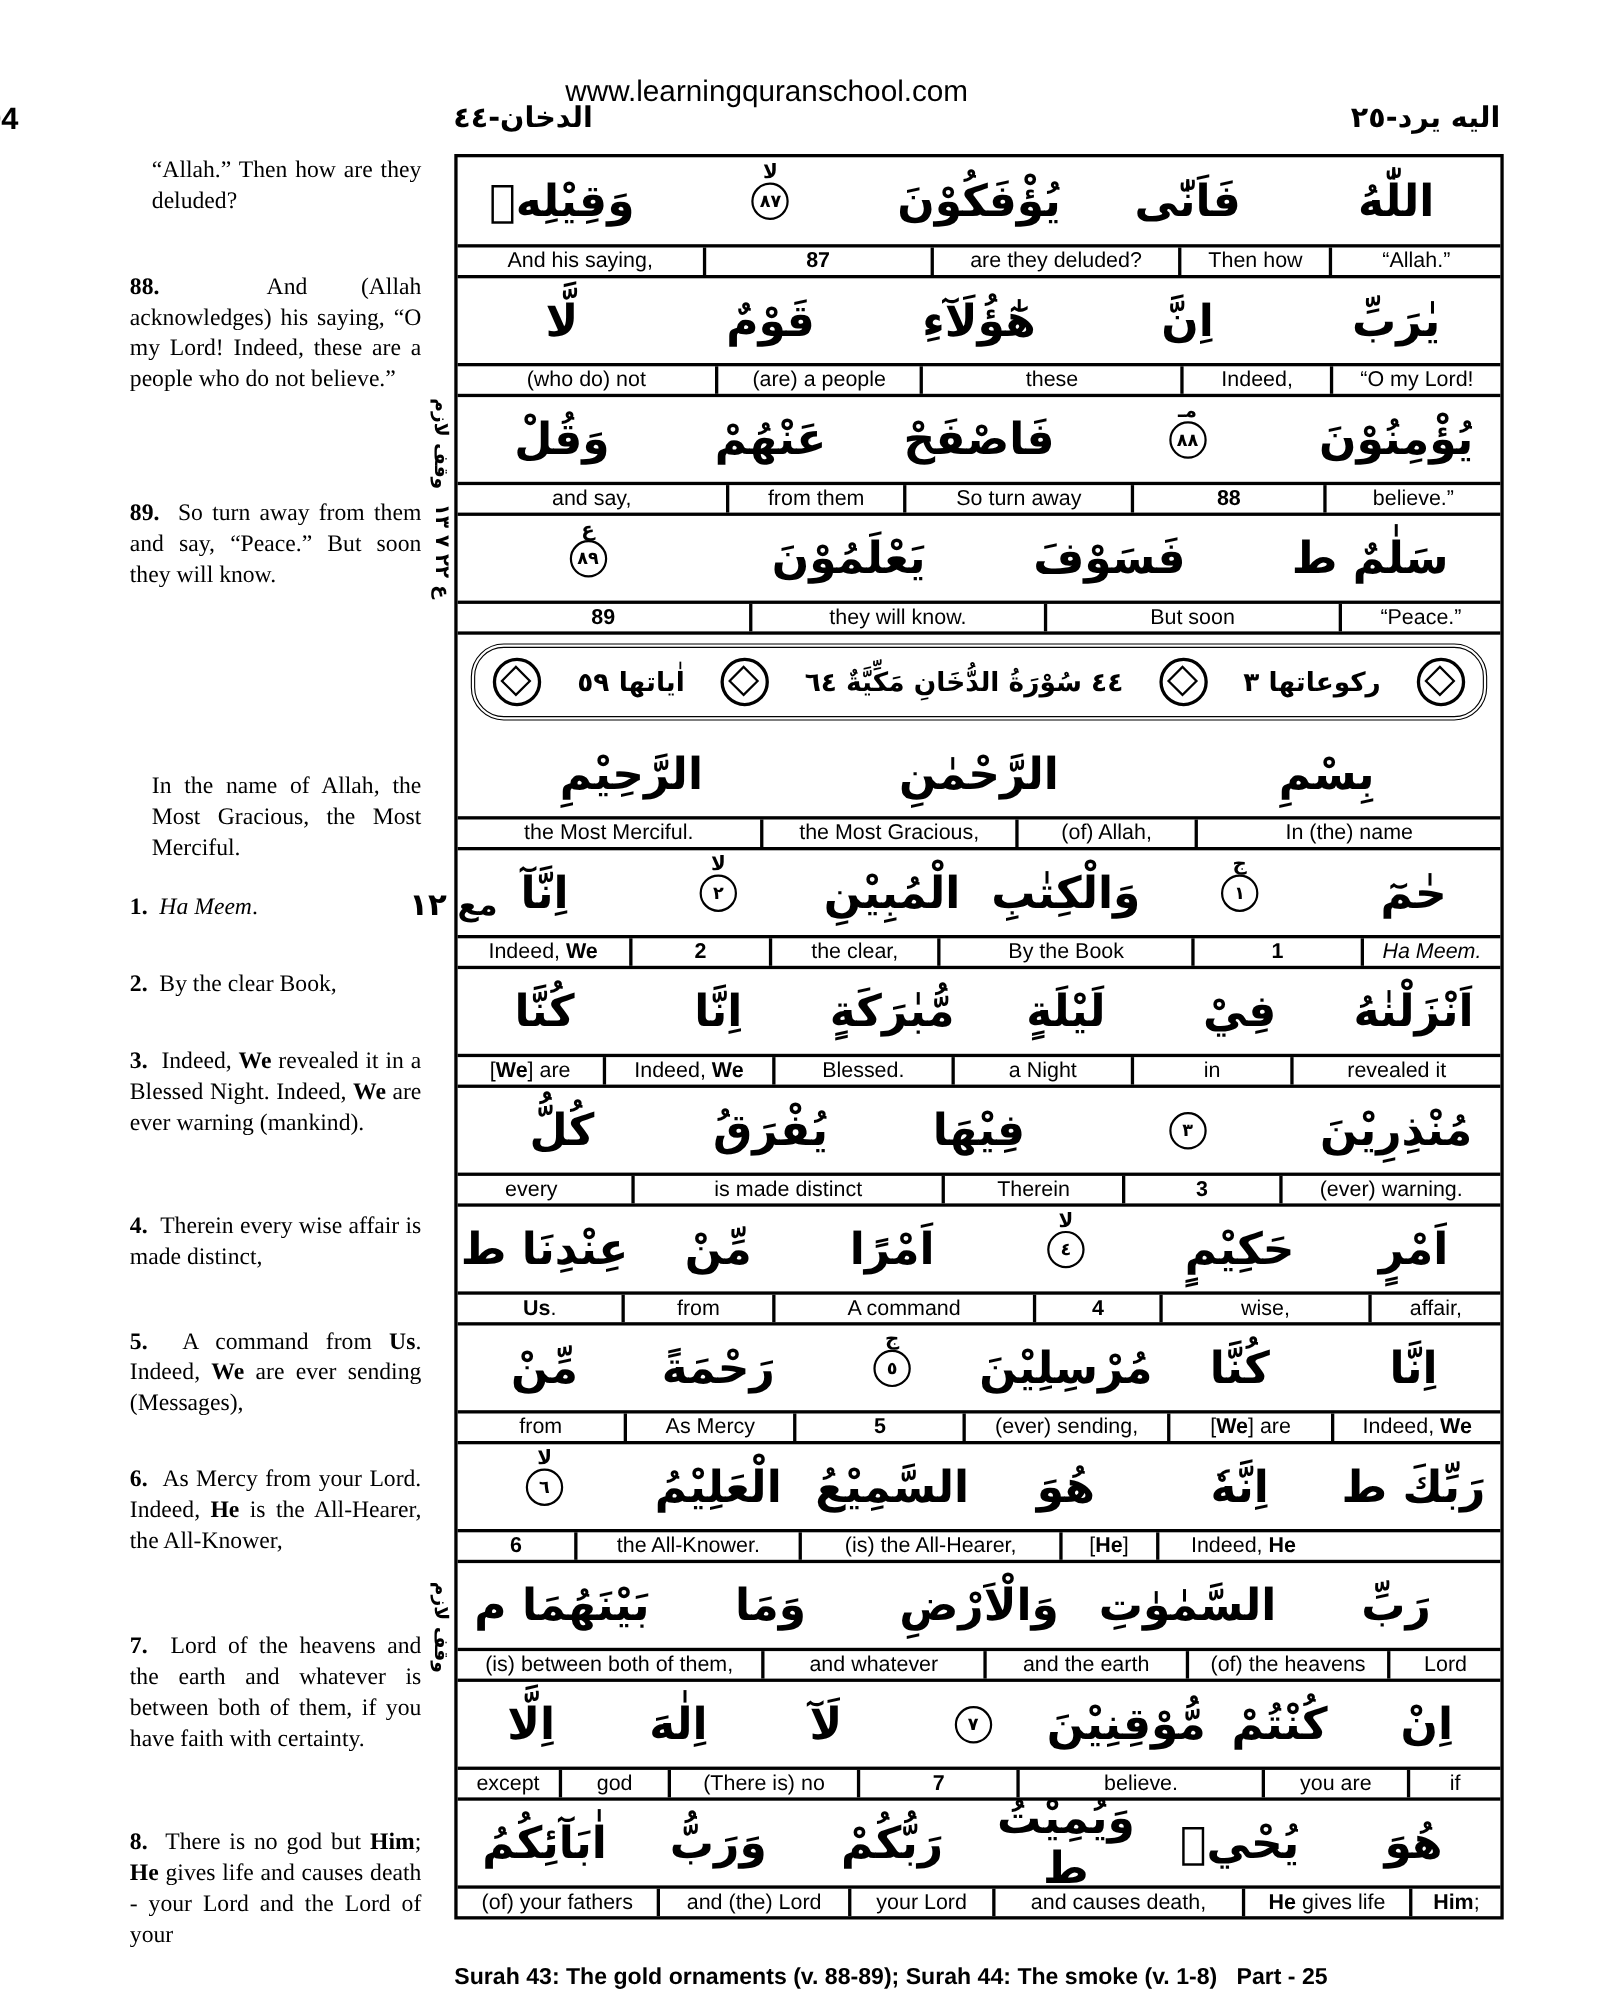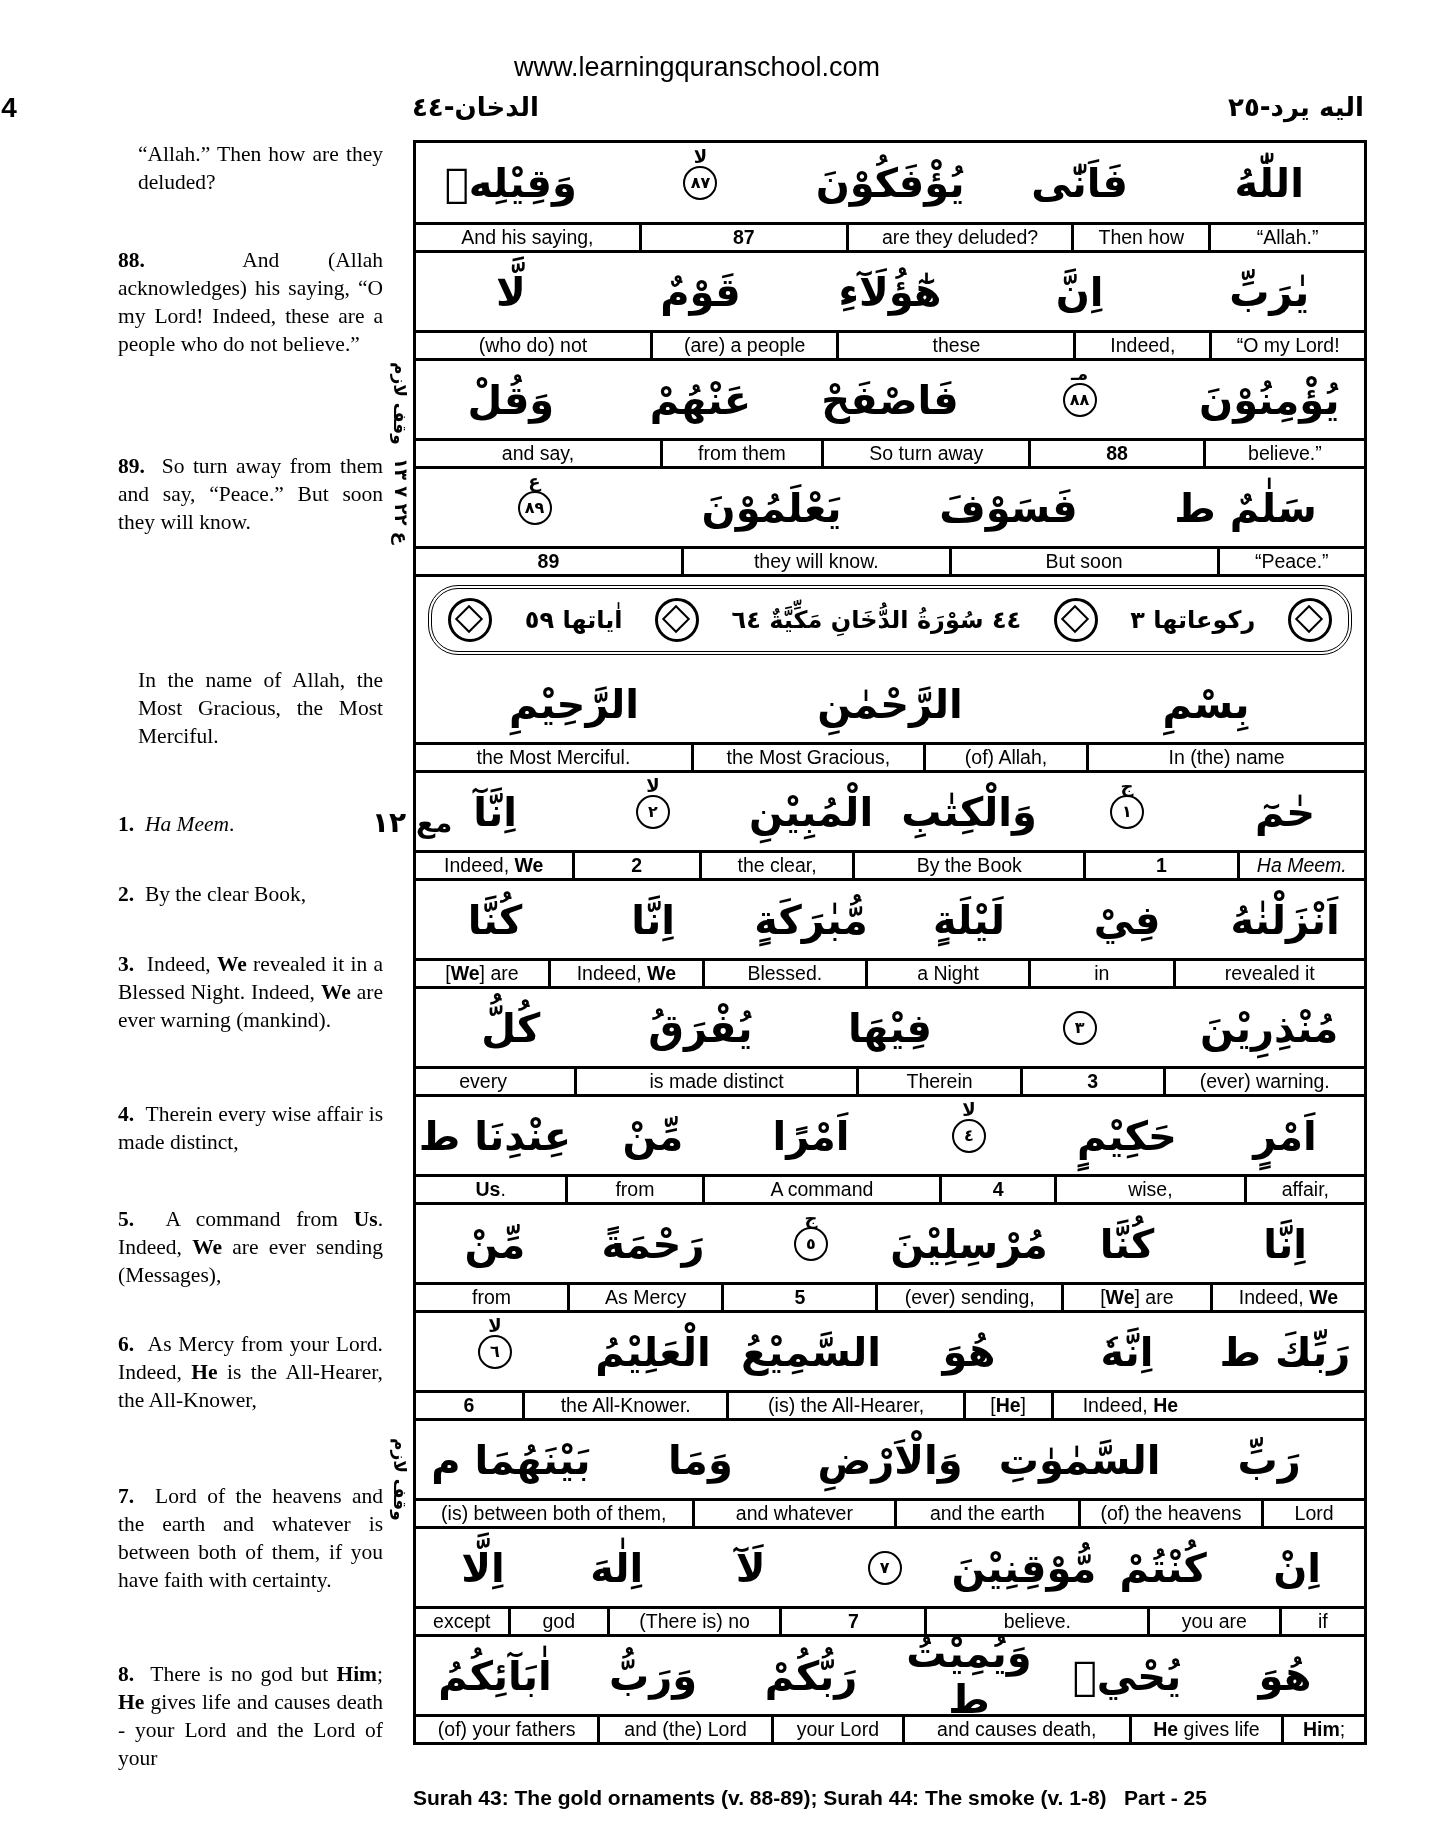--- a/index.html
+++ b/index.html
@@ -1,17 +1,17 @@
 <!DOCTYPE html>
 <html><head>
 <meta charset="utf-8">
 <style>
   html,body{margin:0;padding:0;background:#fff;}
   body{width:1454px;height:1822px;position:relative;overflow:hidden;color:#000;}
-  .site{position:absolute;left:0;width:1454px;top:52px;text-align:center;font-family:"Liberation Sans",sans-serif;font-size:27px;}
+  .site{position:absolute;left:0;width:1454px;top:68px;text-align:center;font-family:"Liberation Sans",sans-serif;font-size:27px;}
   .site span{position:relative;left:-30px;}
   .hdr{position:absolute;top:92px;font-weight:bold;}
   .hdr-left{left:412px;font-family:"DejaVu Sans",sans-serif;font-size:26px;direction:rtl;}
   .hdr-center{left:0;width:1152px;text-align:left;font-family:"Liberation Sans",sans-serif;font-size:28px;}
   .hdr-center span{position:relative;left:-30px;}
   .hdr-right{right:90px;font-family:"DejaVu Sans",sans-serif;font-size:26px;direction:rtl;}
 
   .left-col{position:absolute;left:138px;width:245px;font-family:"Liberation Serif",serif;font-size:21.5px;line-height:28px;text-align:justify;}
   .left-col b{font-weight:bold;}
   .vnum{font-weight:bold;}
@@ -44,21 +44,21 @@
 
 <div class="site"><span>www.learningquranschool.com</span></div>
 <div class="hdr hdr-left">الدخان-٤٤</div>
 <div class="hdr hdr-center"><span>694</span></div>
 <div class="hdr hdr-right">اليه يرد-٢٥</div>
 
 <div id="left">
     <div class="left-col" style="top: 140px;">“Allah.” Then how are they deluded?</div>
     <div class="left-col" style="top: 246px; left: 118px; width: 265px;"><span class="vnum">88.</span>&nbsp;&nbsp;And (Allah acknowledges) his saying, “O my Lord! Indeed, these are a people who do not believe.”</div>
     <div class="left-col" style="top: 452px; left: 118px; width: 265px;"><span class="vnum">89.</span>&nbsp;&nbsp;So turn away from them and say, “Peace.” But soon they will know.</div>
-    <div class="left-col" style="top: 666px;">In the name of Allah, the Most Gracious, the Most Merciful.</div>
+    <div class="left-col" style="top: 700px;">In the name of Allah, the Most Gracious, the Most Merciful.</div>
     <div class="left-col" style="top: 810px; left: 118px; width: 265px;"><span class="vnum">1.</span>&nbsp;&nbsp;<i>Ha Meem</i>.</div>
     <div class="left-col" style="top: 880px; left: 118px; width: 265px;"><span class="vnum">2.</span>&nbsp;&nbsp;By the clear Book,</div>
     <div class="left-col" style="top: 950px; left: 118px; width: 265px;"><span class="vnum">3.</span>&nbsp;&nbsp;Indeed, <b>We</b> revealed it in a Blessed Night. Indeed, <b>We</b> are ever warning (mankind).</div>
     <div class="left-col" style="top: 1100px; left: 118px; width: 265px;"><span class="vnum">4.</span>&nbsp;&nbsp;Therein every wise affair is made distinct,</div>
     <div class="left-col" style="top: 1205px; left: 118px; width: 265px;"><span class="vnum">5.</span>&nbsp;&nbsp;A command from <b>Us</b>. Indeed, <b>We</b> are ever sending (Messages),</div>
     <div class="left-col" style="top: 1330px; left: 118px; width: 265px;"><span class="vnum">6.</span>&nbsp;&nbsp;As Mercy from your Lord. Indeed, <b>He</b> is the All-Hearer, the All-Knower,</div>
     <div class="left-col" style="top: 1482px; left: 118px; width: 265px;"><span class="vnum">7.</span>&nbsp;&nbsp;Lord of the heavens and the earth and whatever is between both of them, if you have faith with certainty.</div>
     <div class="left-col" style="top: 1660px; left: 118px; width: 265px;"><span class="vnum">8.</span>&nbsp;&nbsp;There is no god but <b>Him</b>; <b>He</b> gives life and causes death - your Lord and the Lord of your</div>
   </div>
 

